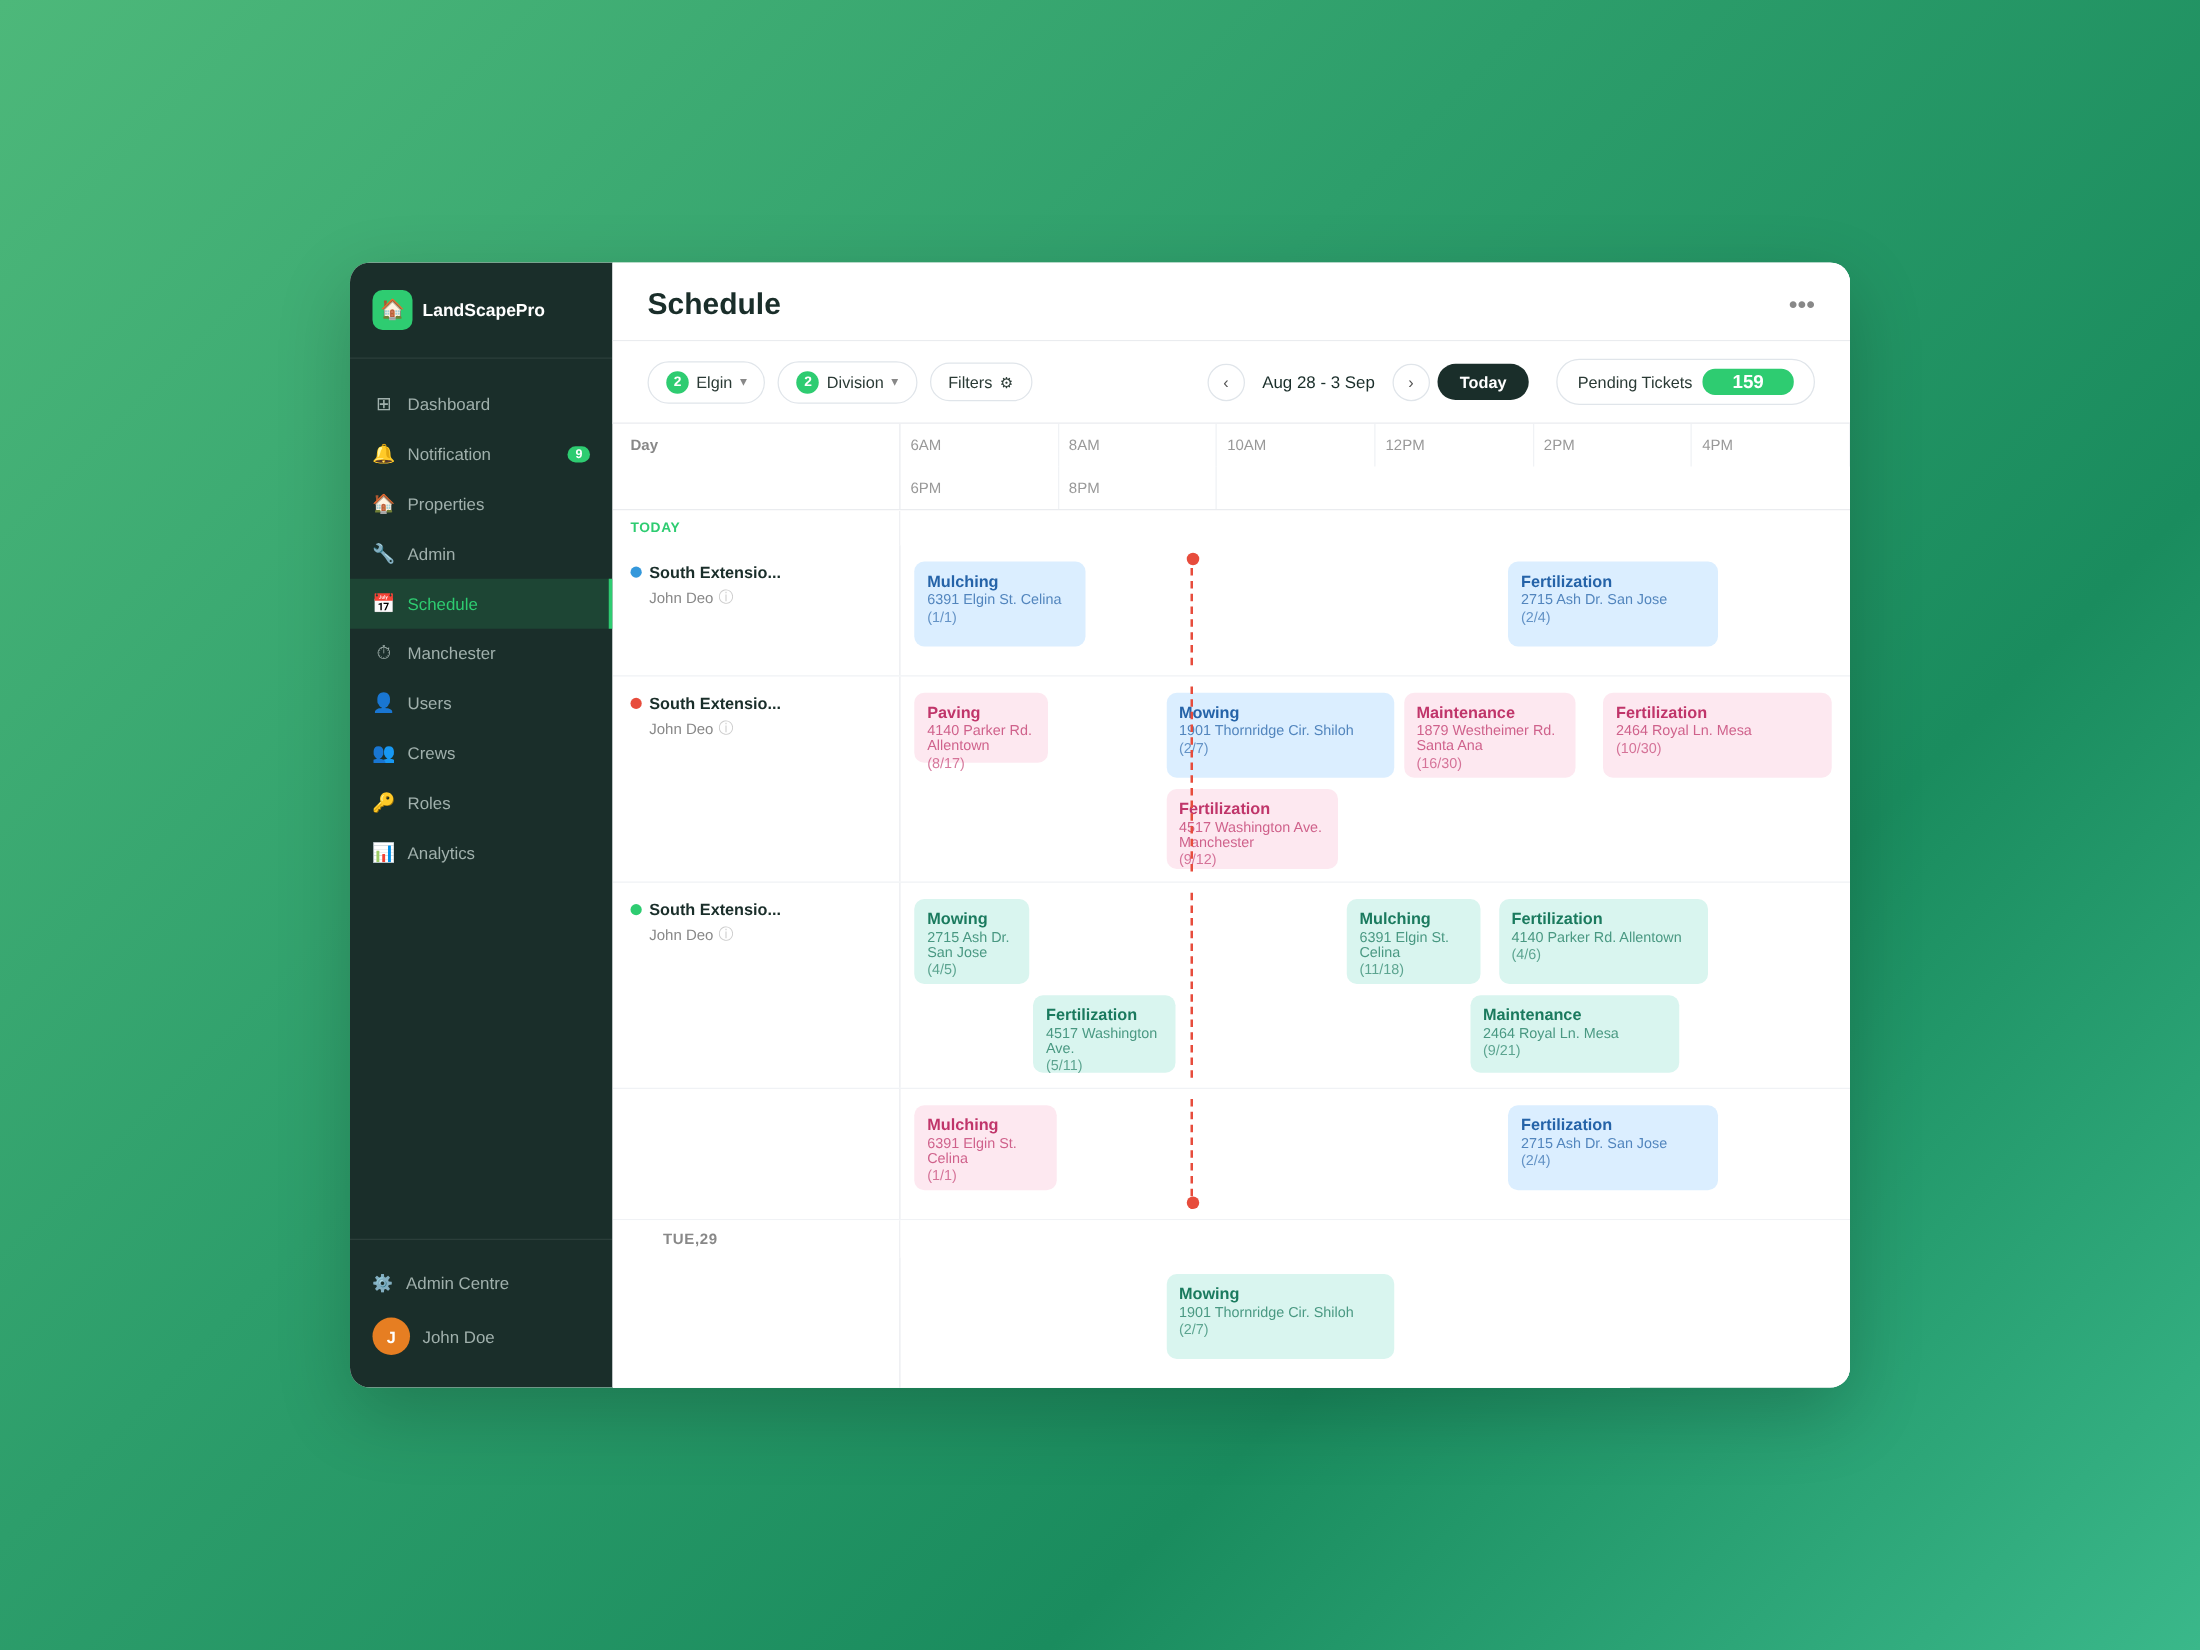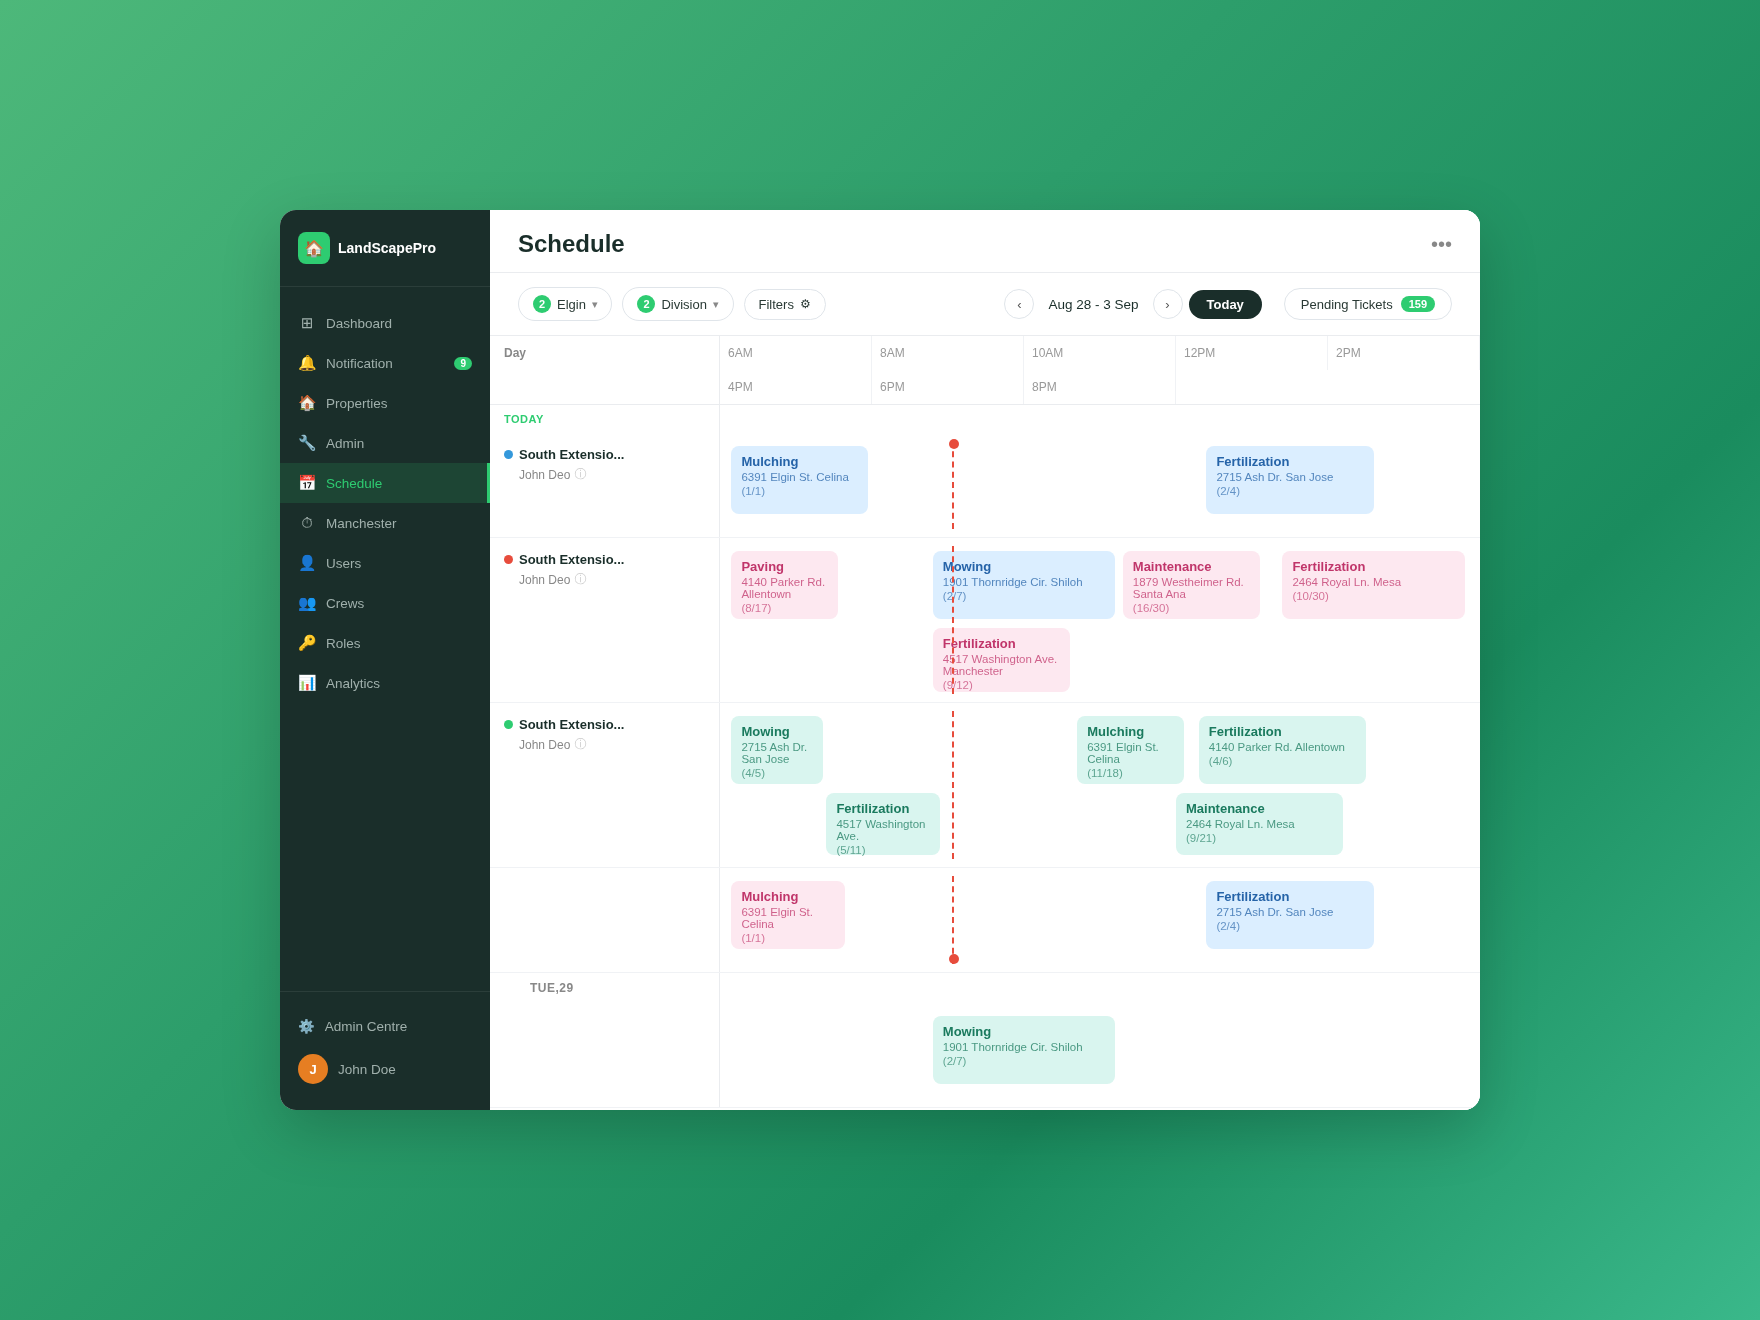--- a/index.html
+++ b/index.html
@@ -223,24 +223,24 @@
       border: 1.5px solid #e0e5ea;
       border-radius: 20px;
       font-size: 13px;
       color: #2a3a35;
       font-weight: 500;
       margin-left: 16px;
     }
     .pending-badge {
       background: #2ecc71;
       color: #fff;
-      font-size: 11px;
+      font-size: 15px;
       font-weight: 700;
       border-radius: 10px;
-      padding: 2px 8px;
+      padding: 2px 24px;
     }
     
     .calendar-area {
       flex: 1;
       overflow-y: auto;
       background: #fff;
       margin: 0;
     }
     .time-header-row {
       display: flex;
@@ -255,21 +255,21 @@
       flex-shrink: 0;
       border-right: 1px solid #eaecef;
       padding: 10px 14px;
       font-size: 12px;
       color: #888;
       font-weight: 600;
     }
     .time-cols {
       flex: 1;
       display: grid;
-      grid-template-columns: repeat(5, 1fr);
+      grid-template-columns: repeat(6, 1fr);
     }
     .time-col {
       padding: 10px 0;
       font-size: 12px;
       color: #999;
       font-weight: 500;
       text-align: left;
       padding-left: 8px;
       border-right: 1px solid #f0f2f5;
     }
@@ -571,21 +571,21 @@
           </div>
           <div class="crew-user">
             <span>John Deo</span>
             <span style="color:#ccc;">ⓘ</span>
           </div>
         </div>
         <div class="row-events">
           <div class="events-inner" style="position:relative; min-height:148px;">
             <div class="time-line" style="left:30.5%; height:100%;"></div>
 
-            <div class="event-card event-pink" style="left:1.5%;top:5px;width:14%;height:68px;">
+            <div class="event-card event-pink" style="left:1.5%;top:5px;width:14%;height:56px;">
               <div class="event-title">Paving</div>
               <div class="event-addr">4140 Parker Rd. Allentown</div>
               <div class="event-count">(8/17)</div>
             </div>
             <div class="event-card event-blue" style="left:28%;top:5px;width:24%;height:68px;">
               <div class="event-title">Mowing</div>
               <div class="event-addr">1901 Thornridge Cir. Shiloh</div>
               <div class="event-count">(2/7)</div>
             </div>
             <div class="event-card event-pink" style="left:53%;top:5px;width:18%;height:68px;">

